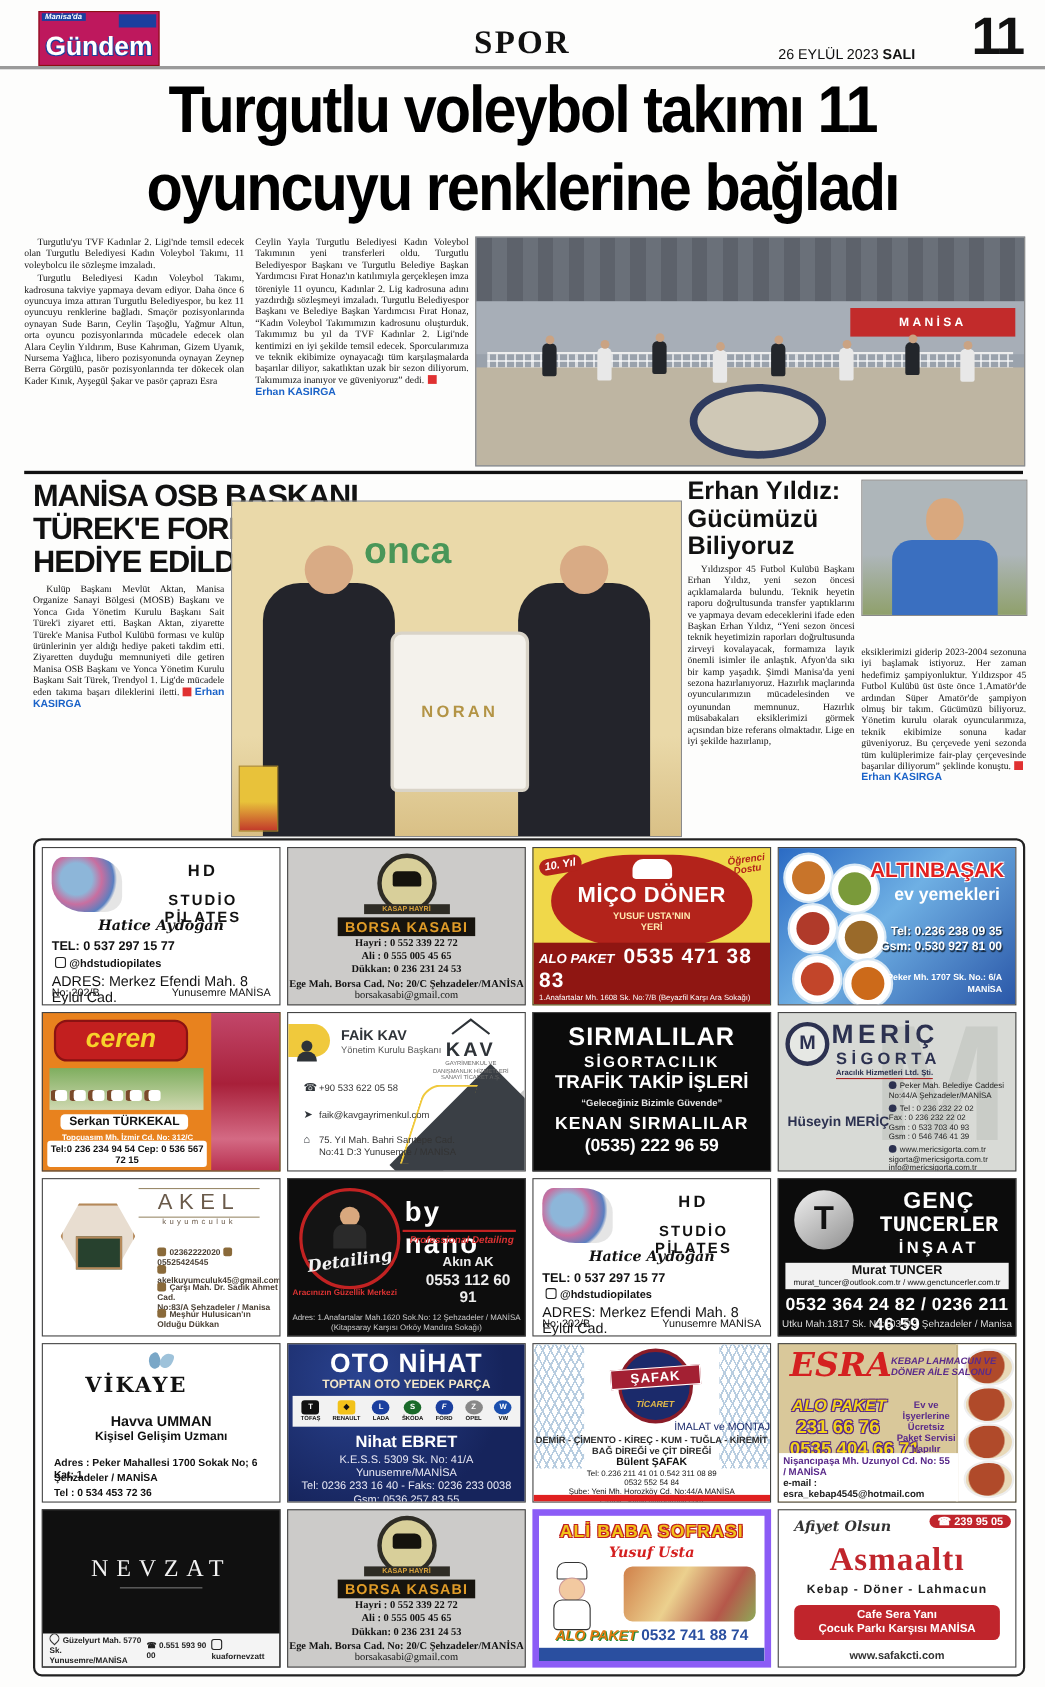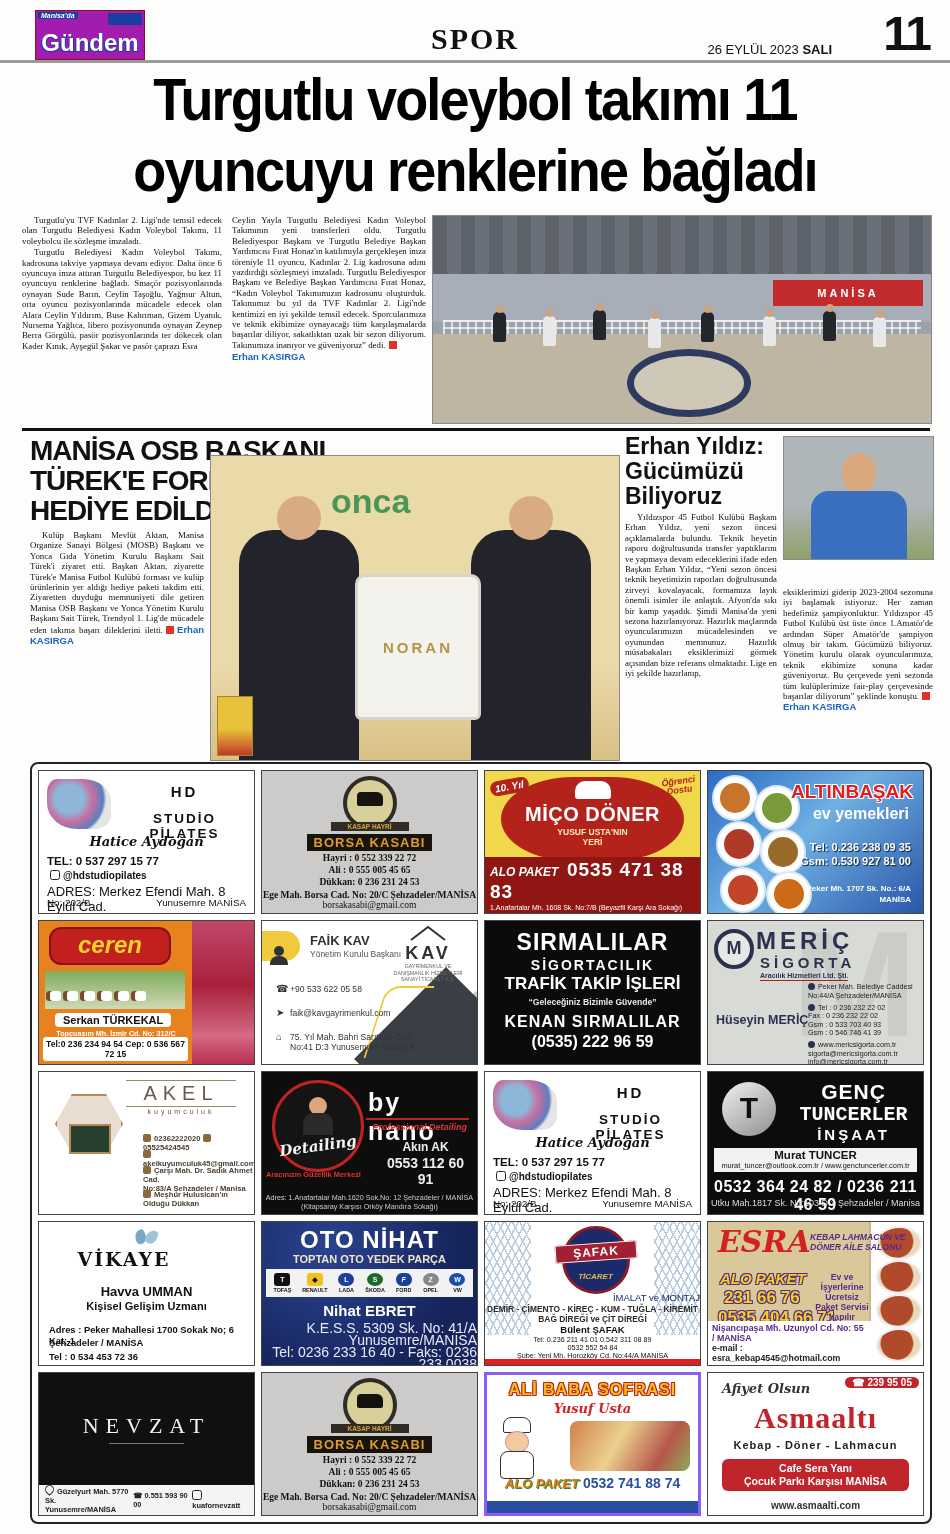--- a/index.html
+++ b/index.html
@@ -1,19 +1,19 @@
 <!DOCTYPE html>
 <html><head>
 <meta charset="utf-8">
 <style>
   html,body{margin:0;padding:0;background:#e9e9e9;}
   .page{position:relative;width:950px;height:1534px;background:#fdfdfc;margin:0 auto;overflow:hidden;
         font-family:"Liberation Serif",serif;color:#111;}
   
-  .masthead{position:absolute;left:35px;top:10px;width:108px;height:48px;background:#a21caf;border:1px solid #8c1014;}
+  .masthead{position:absolute;left:35px;top:10px;width:108px;height:48px;background:#be185d;border:1px solid #8c1014;}
   .masthead .m-small{position:absolute;left:2px;top:1px;background:#1b3f9e;color:#fff;font:italic bold 7px "Liberation Sans",sans-serif;padding:0 3px;}
   .masthead .m-accent{position:absolute;right:2px;top:2px;width:34px;height:12px;background:#1b3f9e;}
   .masthead .m-main{position:absolute;left:0;right:0;bottom:2px;text-align:center;color:#fff;
         font:bold 24px "Liberation Sans",sans-serif;text-shadow:1px 1px 0 #1b3f9e,-1px 1px 0 #1b3f9e;}
   .section-title{position:absolute;left:0;right:0;top:22px;text-align:center;font:bold 30px "Liberation Serif",serif;letter-spacing:2px;}
   .issue-date{position:absolute;right:118px;top:42px;font:13px "Liberation Sans",sans-serif;}
   .issue-date b{font-weight:bold;}
   .page-number{position:absolute;right:20px;top:6px;font:bold 48px "Liberation Sans",sans-serif;letter-spacing:-2px;}
   .header-rule{position:absolute;left:0;right:0;top:60px;height:3px;background:#9a9a9a;}
   
@@ -201,21 +201,21 @@
   .ad-oto{background:radial-gradient(circle at 30% 20%,#2a4390,#16245c 70%);color:#fff;}
   .on-name{position:absolute;left:0;right:0;top:4px;text-align:center;font-weight:900;font-size:24px;letter-spacing:1px;}
   .on-sub{position:absolute;left:0;right:0;top:31px;text-align:center;font-weight:bold;font-size:11px;color:#f2e6c8;}
   .on-band{position:absolute;left:4px;right:4px;top:47px;height:28px;background:#f2f2f2;display:flex;align-items:center;justify-content:space-around;padding:0 2px;}
   .br{display:flex;flex-direction:column;align-items:center;color:#111;font-weight:bold;font-size:5.4px;line-height:6px;}
   .br i{font-style:normal;display:block;width:16px;height:13px;border-radius:3px;margin-bottom:1px;color:#fff;font-weight:900;font-size:7px;text-align:center;line-height:13px;}
   .br-tofas i{background:#111;} .br-renault i{background:#f2c21a;color:#111;} .br-lada i{background:#1b3f9e;border-radius:50%/60%;}
   .br-skoda i{background:#1a6a2a;border-radius:50%;} .br-ford i{background:#1b3f9e;border-radius:50%/70%;font-style:italic;}
   .br-opel i{background:#888;border-radius:50%;} .br-vw i{background:#1b4fae;border-radius:50%;}
   .on-owner{position:absolute;left:0;right:0;top:80px;text-align:center;font-weight:900;font-size:15px;}
-  .on-adr{position:absolute;left:0;right:0;top:100px;text-align:right;font-size:14px;color:#e8e8f4;line-height:12px;}
+  .on-adr{position:absolute;left:0;right:0;top:100px;text-align:center;font-size:10px;color:#e8e8f4;line-height:12px;}
   
   .sf-fence{position:absolute;top:0;bottom:30px;width:46px;background:repeating-linear-gradient(62deg,transparent 0 5px,#b8cde0 5px 6.5px),repeating-linear-gradient(-62deg,transparent 0 5px,#b8cde0 5px 6.5px);}
   .sf-fence.l{left:0;} .sf-fence.r{right:0;}
   .sf-logo{position:absolute;left:50%;top:4px;width:62px;height:62px;margin-left:-31px;border-radius:50%;background:#1b2a6b;border:3px solid #8a1c28;}
   .sf-rib{position:absolute;top:14px;left:-10px;right:-10px;background:#a32033;color:#fff;font-weight:900;font-size:12px;text-align:center;transform:rotate(-4deg);padding:1px 0;letter-spacing:1px;border:1px solid #fff;}
   .sf-tic{position:absolute;bottom:10px;left:0;right:0;text-align:center;color:#e0b84a;font:italic bold 8px "Liberation Sans",sans-serif;}
   .sf-sub{position:absolute;left:0;right:0;top:70px;text-align:right;color:#1b2a6b;font-weight:400;font-size:9.5px;}
   .sf-l1{position:absolute;left:0;right:0;top:82px;text-align:center;color:#2a2a2a;font-weight:900;font-size:8.4px;}
   .sf-l2{position:absolute;left:0;right:0;top:92px;text-align:center;color:#2a2a2a;font-weight:900;font-size:8.4px;}
   .sf-own{position:absolute;left:0;right:0;top:102px;text-align:center;font-weight:bold;font-size:9.5px;}
@@ -237,21 +237,21 @@
   .es-band{position:absolute;left:0;right:52px;bottom:0;background:#fff;padding:2px 4px;}
   .es-adr{color:#5a2a8a;font-weight:900;font-size:8.8px;}
   .es-mail{color:#222;font-weight:bold;font-size:8.8px;}
   
   .ad-nevzat{background:#101010;}
   .nv-name{position:absolute;left:0;right:0;top:40px;text-align:center;color:#f2f2f2;font:22px "Liberation Serif",serif;letter-spacing:7px;}
   .nv-rule{position:absolute;left:70px;right:70px;top:70px;height:1px;background:#777;}
   .nv-bar{position:absolute;left:0;right:0;bottom:0;height:30px;background:#f4f4f4;color:#222;display:flex;align-items:center;justify-content:space-between;padding:0 6px;font-weight:bold;font-size:7.4px;}
   .pin{display:inline-block;width:7px;height:7px;border:1.5px solid #333;border-radius:50% 50% 50% 0;transform:rotate(-45deg);margin-right:3px;}
   
-  .ad-ali{background:#fff;border:3px solid #8b5cf6;}
+  .ad-ali{background:#fff;border:6px solid #8b5cf6;}
   .ab-name{position:absolute;left:0;right:0;top:6px;text-align:center;color:#f2c21a;font:900 16px "Liberation Sans",sans-serif;text-shadow:1px 1px 0 #c02020,-1px -1px 0 #c02020,1px -1px 0 #c02020,-1px 1px 0 #c02020;letter-spacing:1px;}
   .ab-sub{position:absolute;left:0;right:0;top:26px;text-align:center;color:#d42020;font:italic bold 13px "DejaVu Serif",serif;}
   .ab-chef{position:absolute;left:10px;top:42px;width:38px;height:62px;}
   .ab-hat{position:absolute;left:6px;top:0;width:26px;height:14px;background:#fff;border:1.5px solid #333;border-radius:8px 8px 2px 2px;}
   .ab-face{position:absolute;left:8px;top:14px;width:22px;height:20px;border-radius:50%;background:#f2c9a0;border:1px solid #c99;}
   .ab-body{position:absolute;left:3px;top:34px;width:32px;height:26px;background:#fff;border:1.5px solid #333;border-radius:8px 8px 4px 4px;}
   .ab-food{position:absolute;right:8px;top:46px;width:120px;height:50px;border-radius:8px;background:linear-gradient(120deg,#c86a2a,#e8c87a 40%,#a83a2a 75%,#7a9a3a);opacity:.85;}
   .ab-alo{position:absolute;left:0;right:0;top:100px;text-align:center;font:italic 900 13px "Liberation Sans",sans-serif;color:#e07a10;text-shadow:1px 1px 0 #2a8a3a;}
   .ab-alo b{color:#2a4fa0;font-style:normal;font-size:14px;margin-left:4px;text-shadow:none;}
   .ab-strip{position:absolute;left:0;right:0;bottom:0;height:12px;background:#2a4fa0;}
@@ -665,17 +665,17 @@
 
     <div class="ad">
       <div class="as-phone"><span>☎ </span><span>239 95 05</span></div>
       <div class="as-script">Afiyet Olsun</div>
       <div class="as-name">Asmaaltı</div>
       <div class="as-sub">Kebap - Döner - Lahmacun</div>
       <div class="as-box">
         <div>Cafe Sera Yanı</div>
         <div>Çocuk Parkı Karşısı MANİSA</div>
       </div>
-      <div class="as-web">www.asmaalti.com</div>
+      <div class="as-web">www.safakcti.com</div>
     </div>
 
   </div>
 </div>
 
 </body></html>

